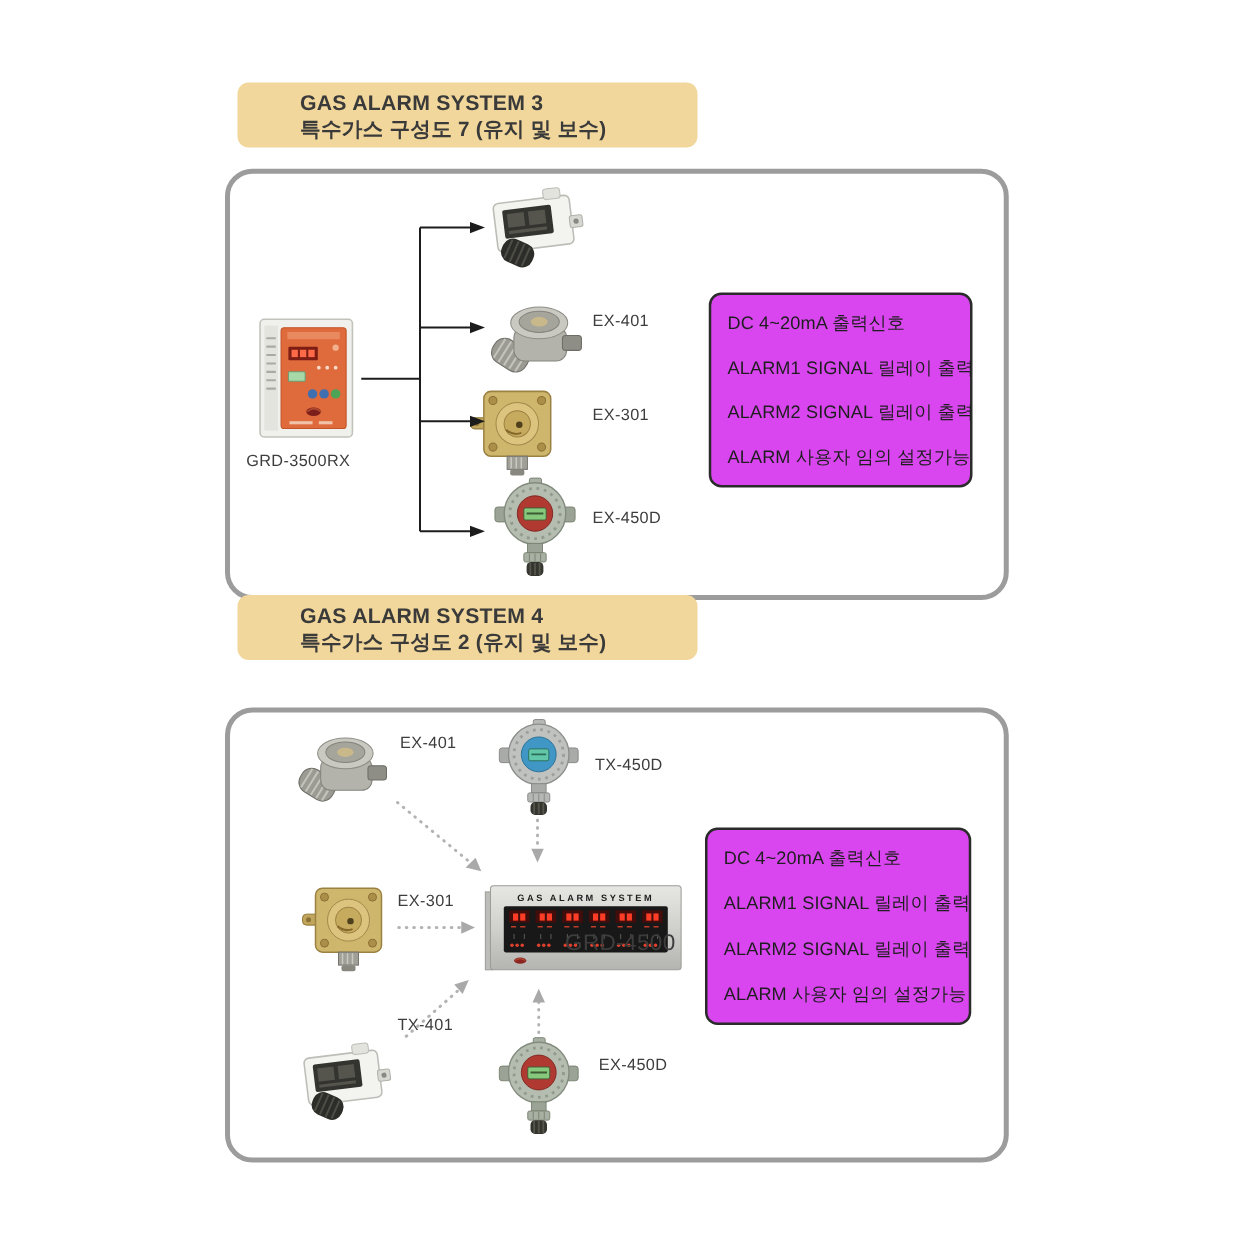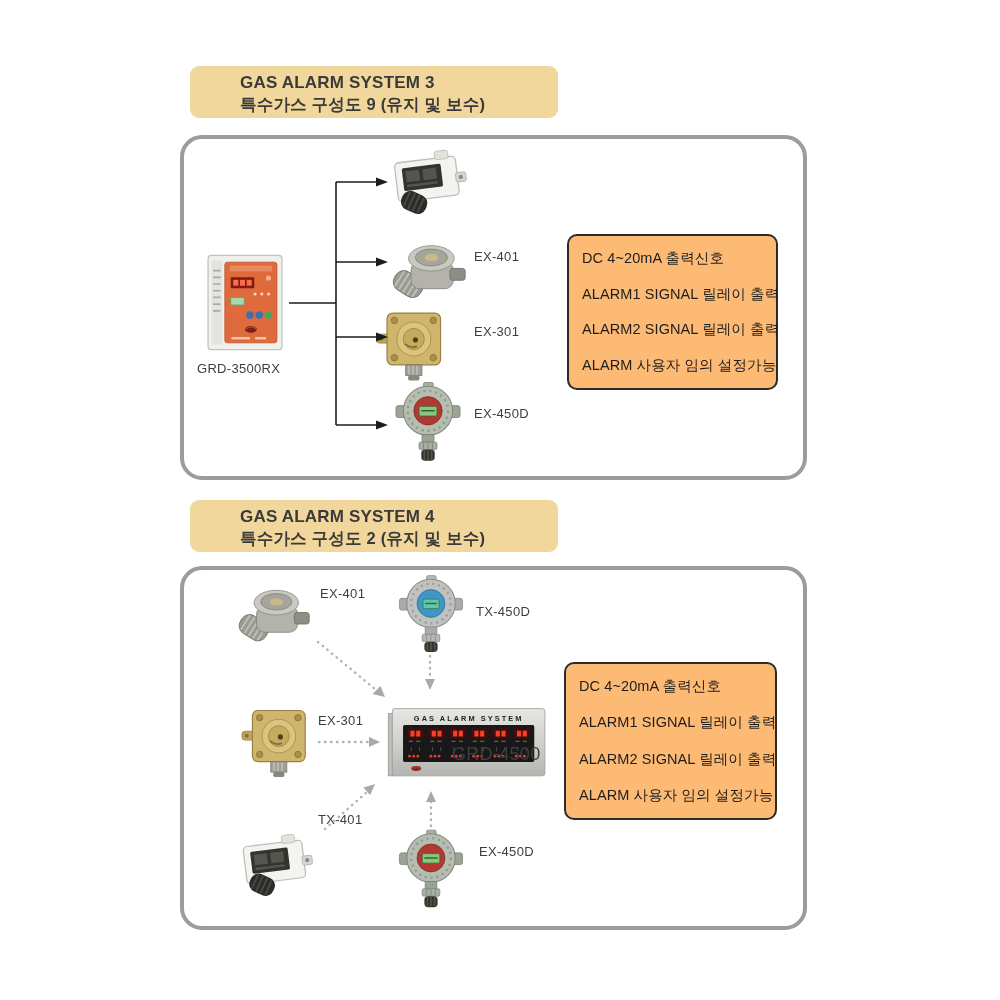--- a/index.html
+++ b/index.html
@@ -11,21 +11,21 @@
     position:absolute;left:190px;width:368px;height:52px;background:#f1d79b;
     border-radius:9px;padding:6px 0 0 50px;box-sizing:border-box;
   }
   .banner-title{font-size:17px;font-weight:600;color:#3a3a3a;line-height:21px;letter-spacing:.2px;}
   .banner-subtitle{font-size:16.5px;font-weight:600;color:#3a3a3a;line-height:22px;letter-spacing:.2px;}
   .frame{
     position:absolute;left:180px;width:627px;background:#ffffff;
     border:4px solid #9c9c9c;border-radius:22px;box-sizing:border-box;
   }
   .specbox{
-    position:absolute;border:2px solid #2b2b2b;border-radius:10px;background:#fdba74;
+    position:absolute;border:2px solid #2b2b2b;border-radius:10px;background:#d946ef;
     display:flex;flex-direction:column;justify-content:space-between;
     padding:13px 10px 13px 13px;box-sizing:border-box;
   }
   .spec-line{font-size:14.5px;color:#1e1e1e;white-space:nowrap;letter-spacing:.1px;}
   .dev-label{position:absolute;font-size:13px;color:#3d3d3d;white-space:nowrap;letter-spacing:.3px;}
   .dev-label.big{font-size:18px;}
   .dev{position:absolute;}
   .overlay{position:absolute;left:0;top:0;pointer-events:none;}
   .hidden-defs{position:absolute;width:0;height:0;overflow:hidden;}
 </style>
@@ -202,21 +202,21 @@
             <circle cx="170" cy="66" r="1.7"></circle>
         </g>
         <ellipse cx="38" cy="81" rx="6" ry="3" fill="#8c2420"></ellipse>
         <path d="M33 81 q5 -4 10 0" stroke="#b14a32" stroke-width="1.2" fill="none"></path>
       </symbol>
     </defs>
   </svg>
 
   <div class="banner" style="top:66px;">
     <div class="banner-title">GAS ALARM SYSTEM 3</div>
-    <div class="banner-subtitle">특수가스 구성도 9 (유지 및 보수)</div>
+    <div class="banner-subtitle">특수가스 구성도 7 (유지 및 보수)</div>
   </div>
 
   <div class="frame" style="top:135px;height:345px;"></div>
 
   <svg class="dev" style="left:203px;top:252px;" width="84" height="101" viewBox="0 0 100 120">
       <use href="#sym-grd3500"></use>
     </svg>
   <div class="dev-label" style="left:197px;top:361px;">GRD-3500RX</div>
 
   <svg class="dev" style="left:385px;top:145px;" width="85" height="78" viewBox="0 0 100 90">
@@ -236,21 +236,21 @@
   <div class="dev-label" style="left:474px;top:324px;">EX-301</div>
   <div class="dev-label" style="left:474px;top:406px;">EX-450D</div>
 
   <div class="specbox" style="left:567px;top:234px;width:211px;height:156px;">
     <div class="spec-line">DC 4~20mA 출력신호</div>
     <div class="spec-line">ALARM1 SIGNAL 릴레이 출력</div>
     <div class="spec-line">ALARM2 SIGNAL 릴레이 출력</div>
     <div class="spec-line">ALARM 사용자 임의 설정가능</div>
   </div>
 
-  <div class="banner" style="top:500px;">
+  <div class="banner" style="top:476px;">
     <div class="banner-title">GAS ALARM SYSTEM 4</div>
     <div class="banner-subtitle">특수가스 구성도 2 (유지 및 보수)</div>
   </div>
 
   <div class="frame" style="top:566px;height:364px;"></div>
 
   <svg class="dev" style="left:226px;top:578px;" width="94" height="74" viewBox="0 0 100 90">
       <use href="#sym-ex401"></use>
     </svg>
   <svg class="dev" style="left:398px;top:574px;" width="66" height="81" viewBox="0 0 90 110">

